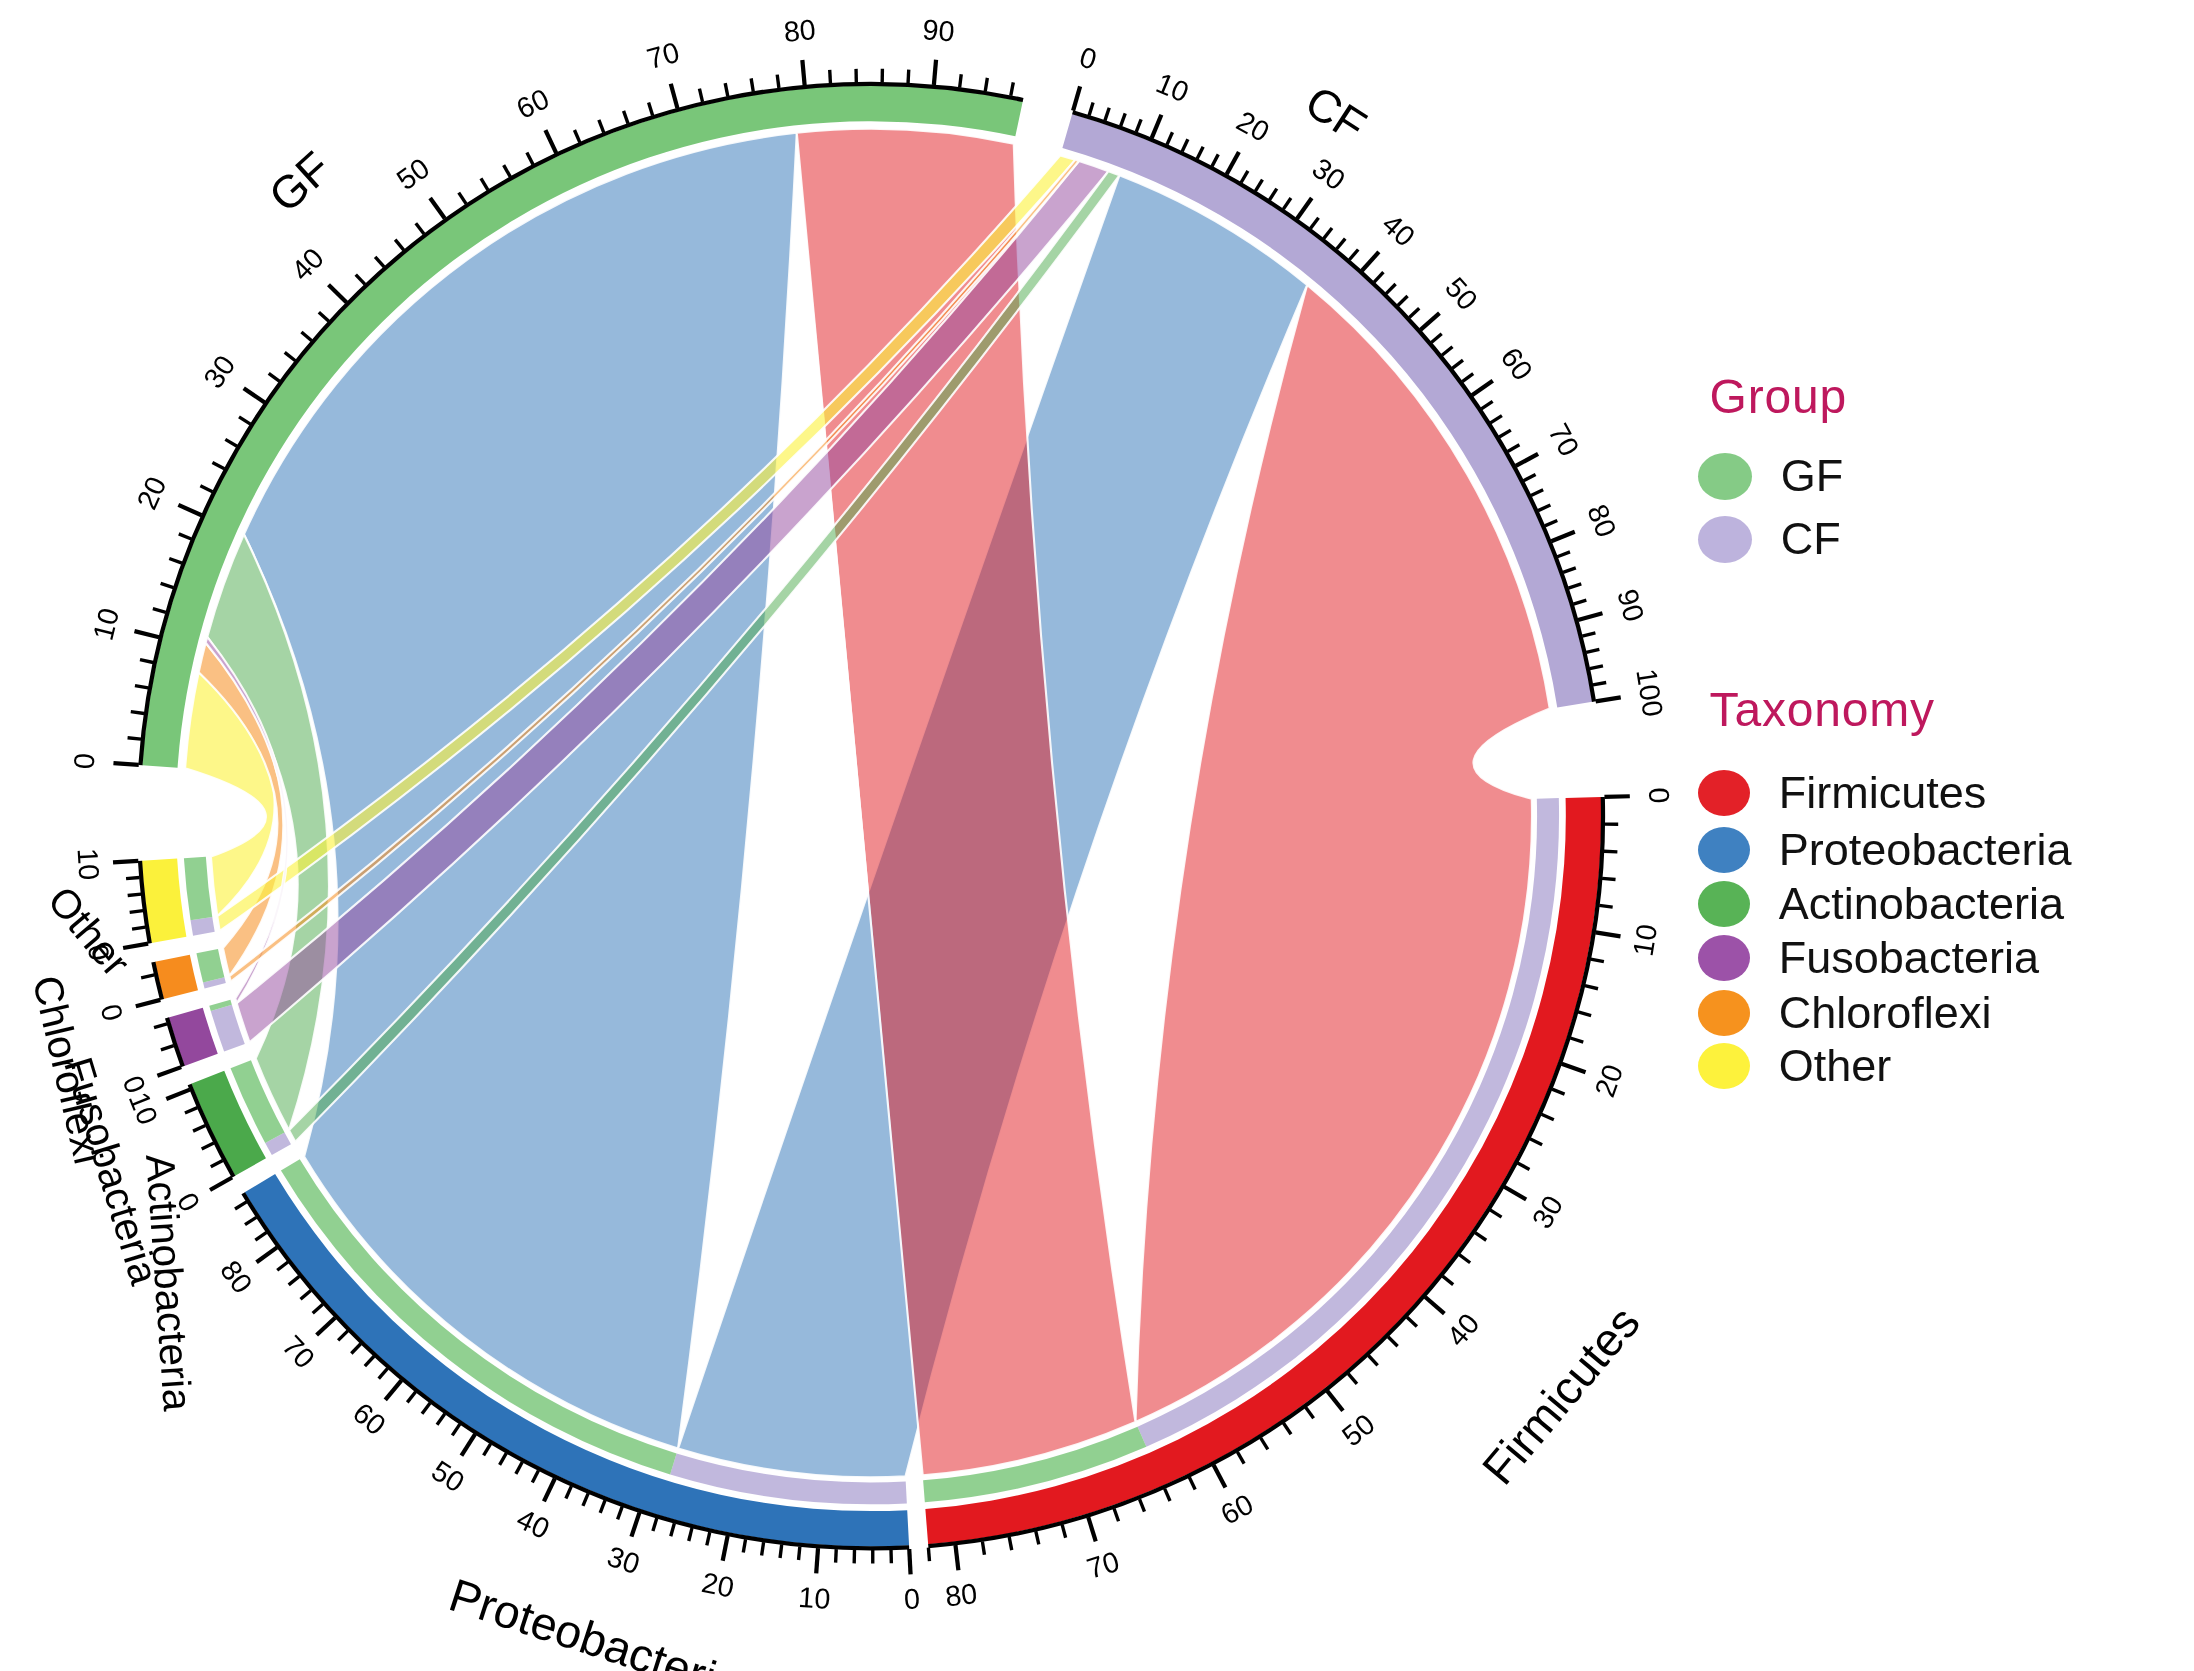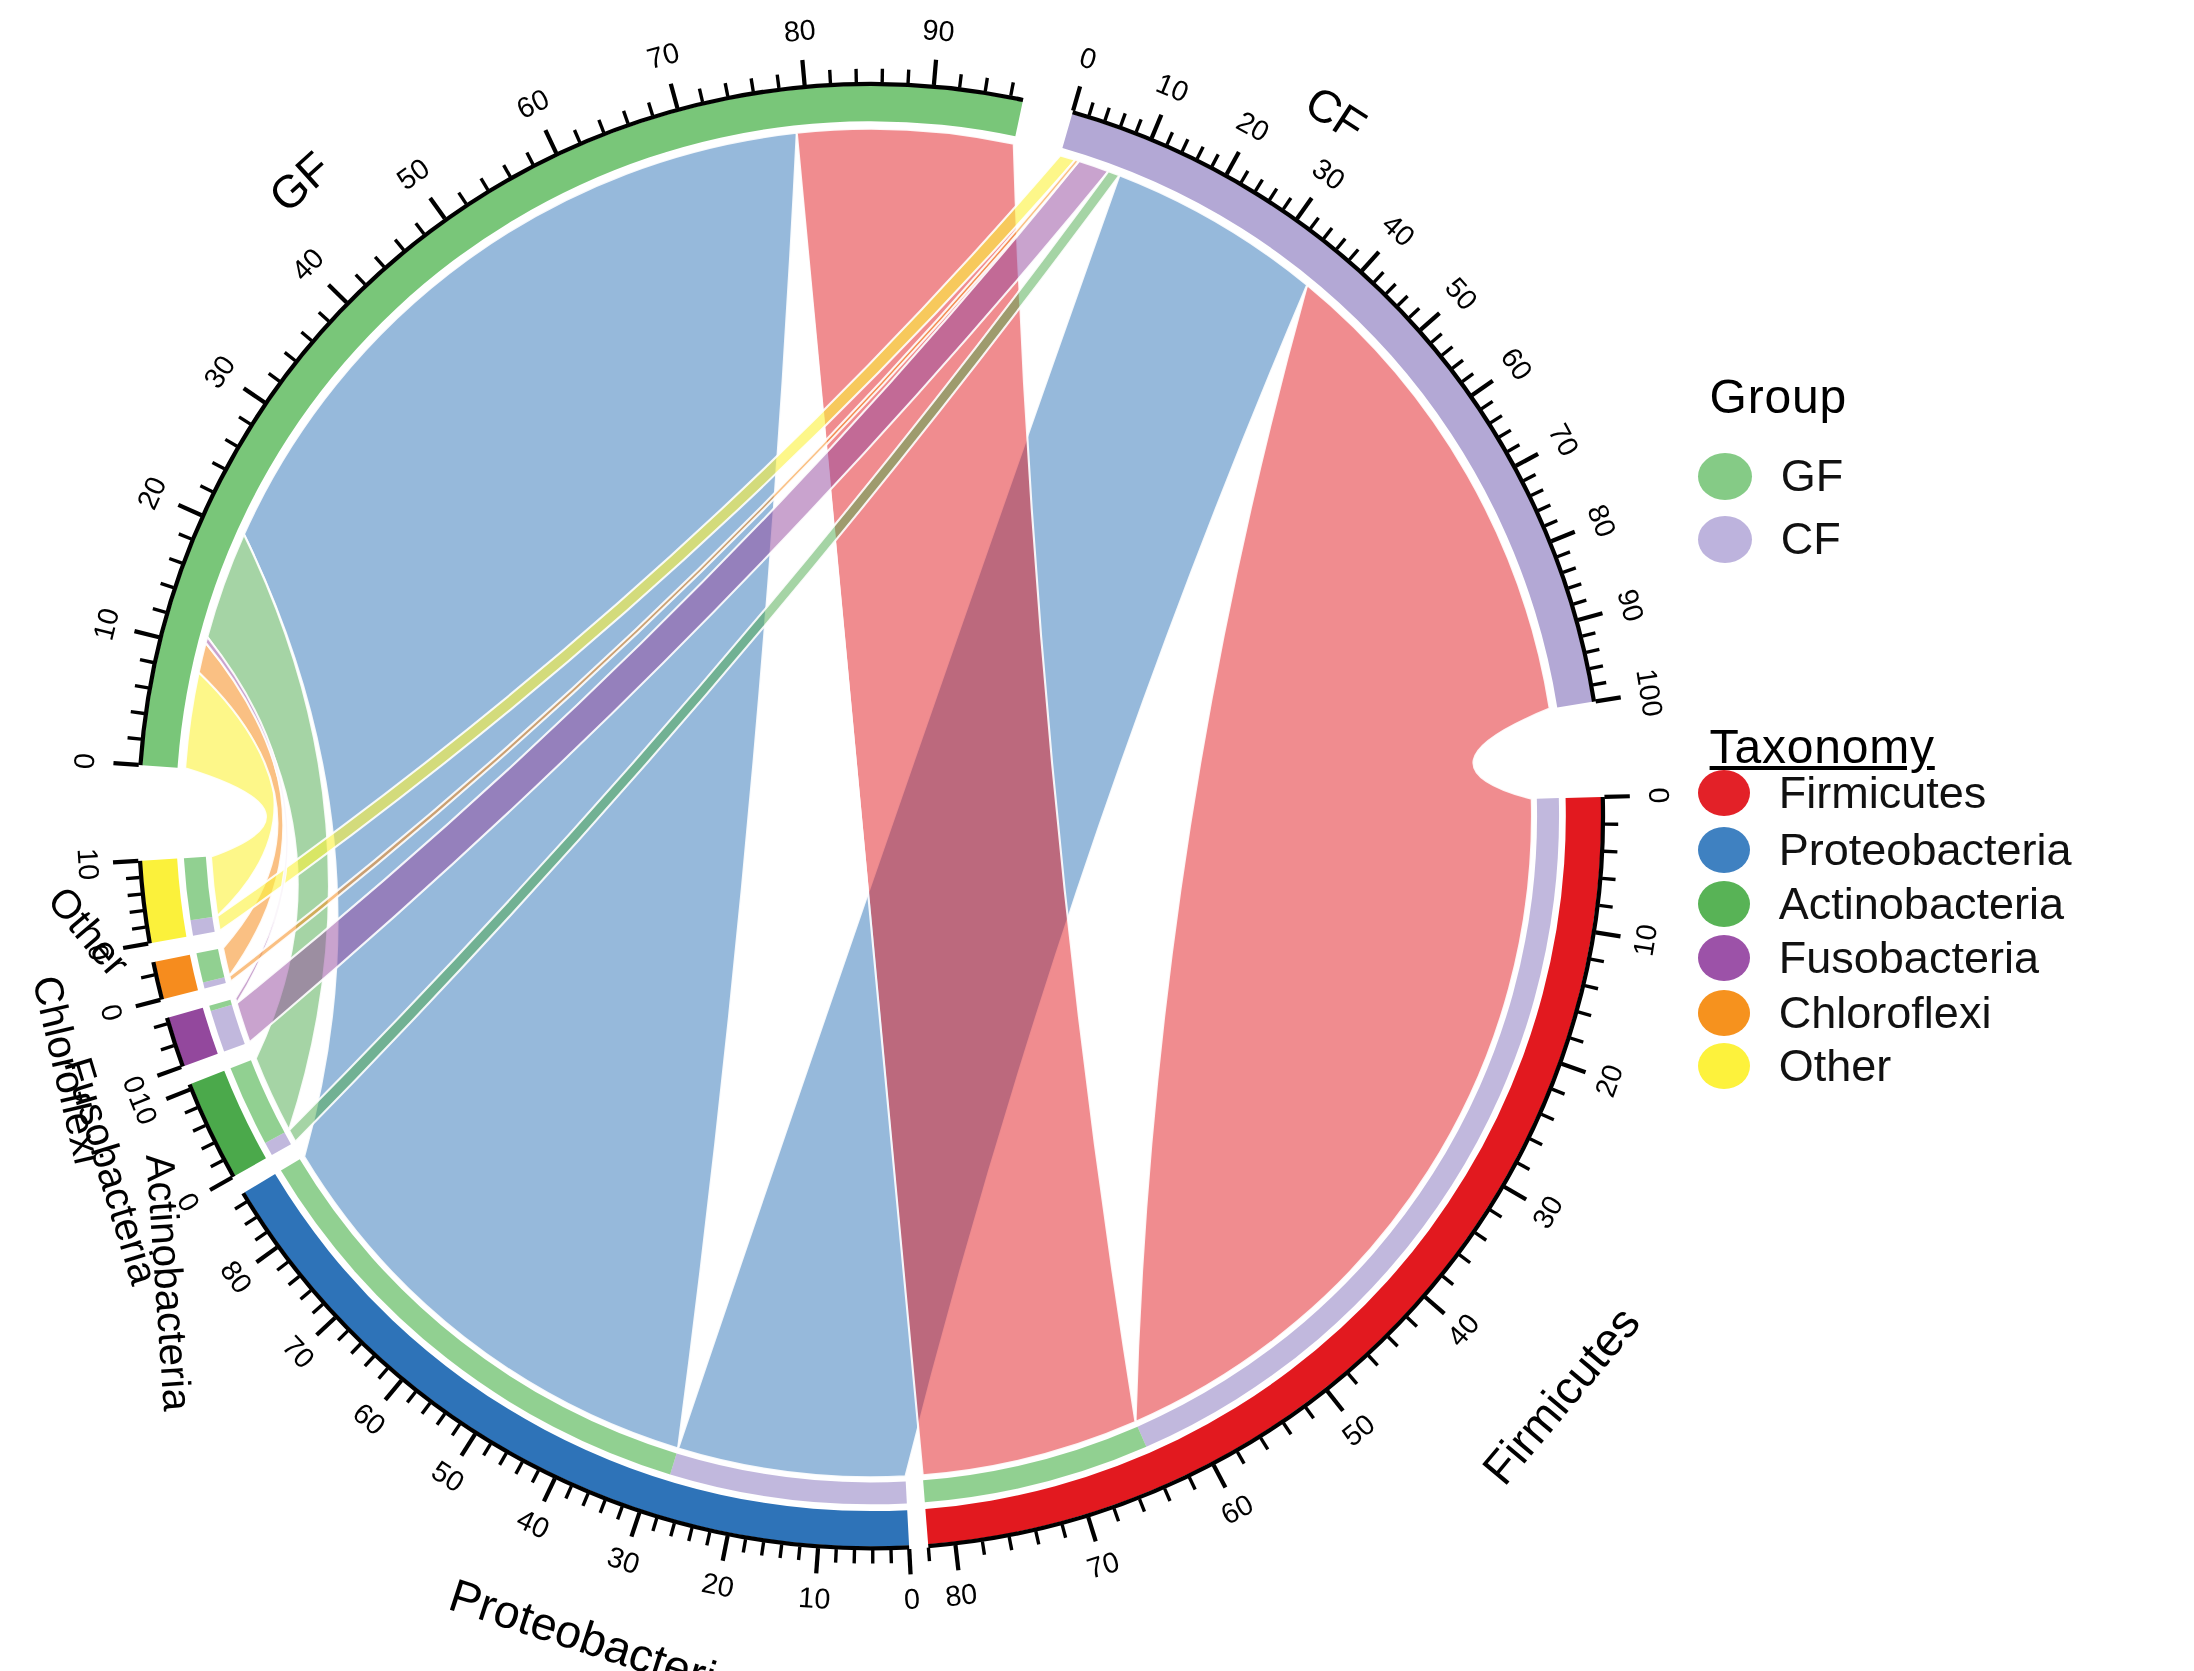--- a/index.html
+++ b/index.html
@@ -1,20 +1,20 @@
 <!DOCTYPE html>
 <html style="font-size:13.5px"><head>
 <meta charset="utf-8">
 <style>
   html,body{margin:0;padding:0;background:#ffffff;}
   .stage{position:relative;width:2194px;height:1672px;background:#ffffff;
          font-family:"Liberation Sans",sans-serif;overflow:hidden;}
   .chord-svg{position:absolute;left:0;top:0;width:2194px;height:1672px;}
   .legend{position:absolute;left:1691px;top:0;width:503px;height:1672px;}
-  .legend-title{position:absolute;left:18.6px;font-size:48px;color:#000000;letter-spacing:0.8px;}
+  .legend-title{position:absolute;left:18.6px;font-size:48px;color:#be185d;letter-spacing:0.8px;}
   .legend-row{position:absolute;left:6.8px;height:54px;display:flex;align-items:center;}
   .dot{display:inline-block;width:54px;height:47px;border-radius:50%;flex:0 0 auto;}
   .dot.small{width:52px;height:46px;}
   .legend-row .lab{margin-left:29px;font-size:45px;color:#111;white-space:nowrap;}
   text{font-family:"Liberation Sans",sans-serif;fill:#000;}
 </style>
 </head>
 <body>
 
 <div class="stage">
@@ -323,21 +323,21 @@
 
     <div class="legend-row" style="top:449px;">
       <span class="dot" style="background: rgb(133, 203, 134);"></span>
       <span class="lab">GF</span>
     </div>
     <div class="legend-row" style="top:512px;">
       <span class="dot" style="background: rgb(189, 179, 221);"></span>
       <span class="lab">CF</span>
     </div>
 
-    <div class="legend-title" style="top:719px;text-decoration:underline;">Taxonomy</div>
+    <div class="legend-title" style="top:682px;">Taxonomy</div>
 
     <div class="legend-row" style="top:766px;">
       <span class="dot small" style="background: rgb(227, 33, 40);"></span>
       <span class="lab">Firmicutes</span>
     </div>
     <div class="legend-row" style="top:823px;">
       <span class="dot small" style="background: rgb(63, 129, 193);"></span>
       <span class="lab">Proteobacteria</span>
     </div>
     <div class="legend-row" style="top:877px;">

